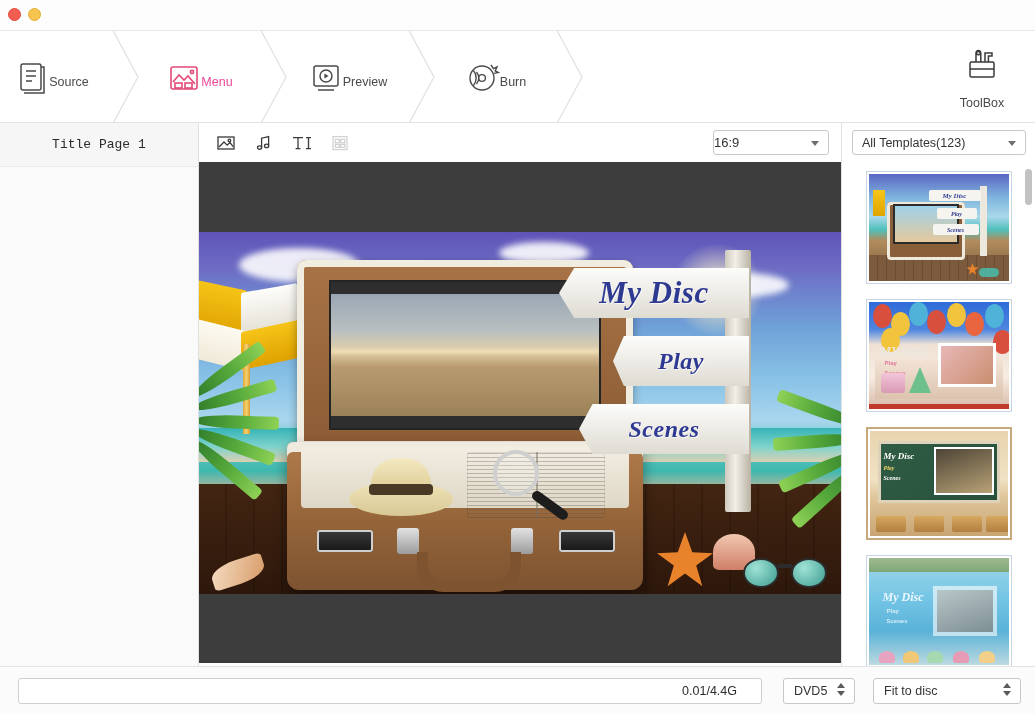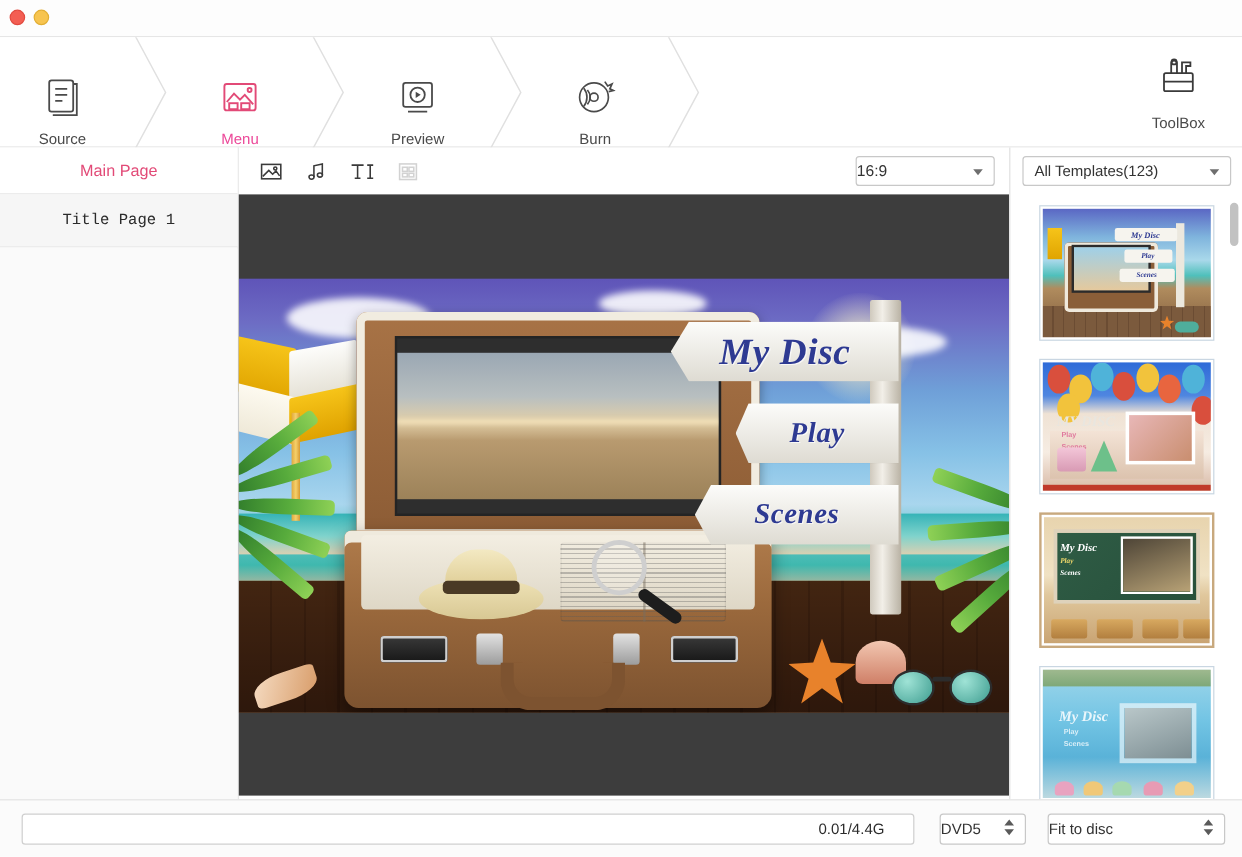--- a/index.html
+++ b/index.html
@@ -34,21 +34,21 @@
   .badge-dot { position:absolute; right:-1px; top:-1px; width:5px; height:5px; border-radius:50%; background:#e8315a; }
 
   
   .navbar {
     position:absolute; top:31px; left:0; width:1035px; height:92px;
     background:#ffffff; border-bottom:1px solid #e3e3e3;
   }
   .steps { position:absolute; left:0; top:0; height:92px; display:flex; }
   .step {
     position:relative; width:104px; height:92px;
-    display:flex; flex-direction:column; align-items:center; justify-content:flex-end;
+    display:flex; flex-direction:row; align-items:center; justify-content:center;
     cursor:pointer;
   }
   .step .ico { height:40px; display:flex; align-items:flex-end; }
   .step .lbl { font-size:12.5px; color:#4a4a4a; margin-top:9px; }
   .step.active .lbl { color:#ec4899; }
   .chev {
     width:44px; height:92px; position:relative;
   }
   .chev svg { position:absolute; left:0; top:0; }
   .toolbox {
@@ -348,21 +348,21 @@
     position:absolute; left:18px; top:11px; width:744px; height:26px;
     border:1px solid #cfcfcf; border-radius:3px; background:#fff;
     display:flex; align-items:center; justify-content:flex-end;
   }
   .progress .size { font-size:12.5px; color:#2b2b2b; margin-right:24px; }
   .stepper {
     position:absolute; top:11px; height:26px;
     border:1px solid #c8c8c8; border-radius:3px; background:#fff;
     display:flex; align-items:center; cursor:pointer;
   }
-  .stepper .val { font-size:12.5px; color:#333; }
+  .stepper .val { font-size:12.5px; color:#333; margin-left:10px; }
   .stepper .arrows {
     position:absolute; right:9px; top:4px; display:flex; flex-direction:column; gap:3px;
   }
   .arrows .up {
     width:0;height:0;border-left:4px solid transparent;border-right:4px solid transparent;border-bottom:5px solid #5a5a5a;
   }
   .arrows .down {
     width:0;height:0;border-left:4px solid transparent;border-right:4px solid transparent;border-top:5px solid #5a5a5a;
   }
   .st-dvd { left:783px; width:72px; }
@@ -460,23 +460,20 @@
           <path d="M13 17V9a2.4 2.4 0 0 1 4.8 0v8"></path>
           <circle cx="15.4" cy="7.6" r="2.1"></circle>
           <path d="M22 17V8h7v3h-3.6v6"></path>
         </svg>
       </span>
       <span class="lbl">ToolBox</span>
     </div>
   </div>
 
   <div class="sidebar">
-    <div class="side-head">
-      <span>Main Page</span>
-    </div>
     <div class="side-item">
       <span>Title Page</span>
       <span class="num">1</span>
     </div>
     <div class="side-rest"></div>
   </div>
 
   <div class="subbar">
     <div class="edit-icons">
       <span class="edit-ico">

